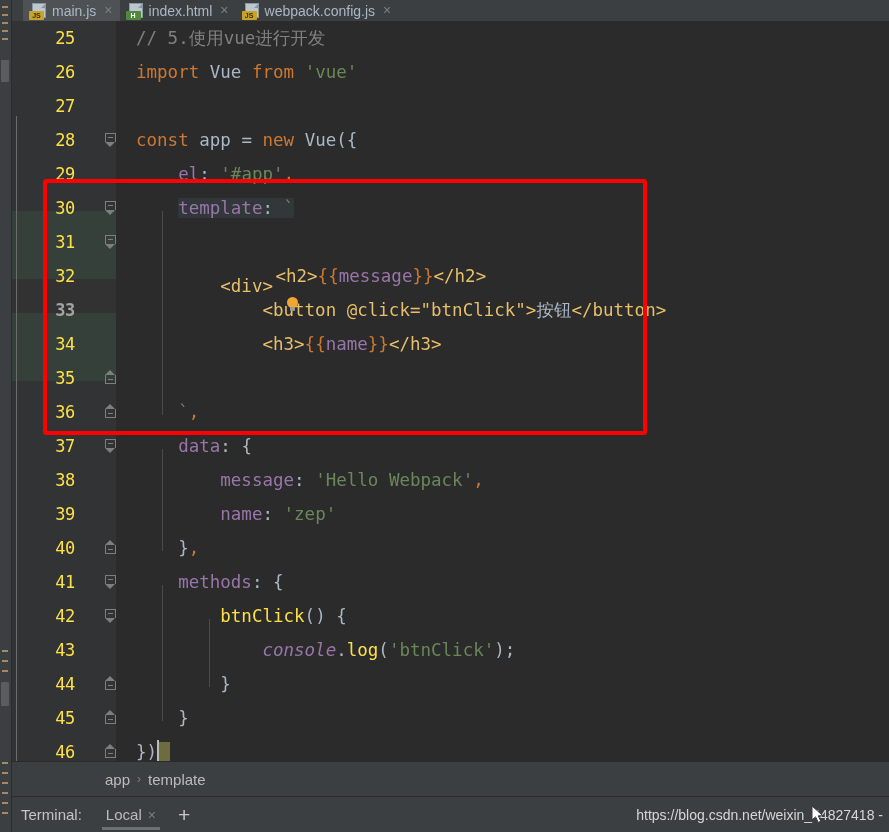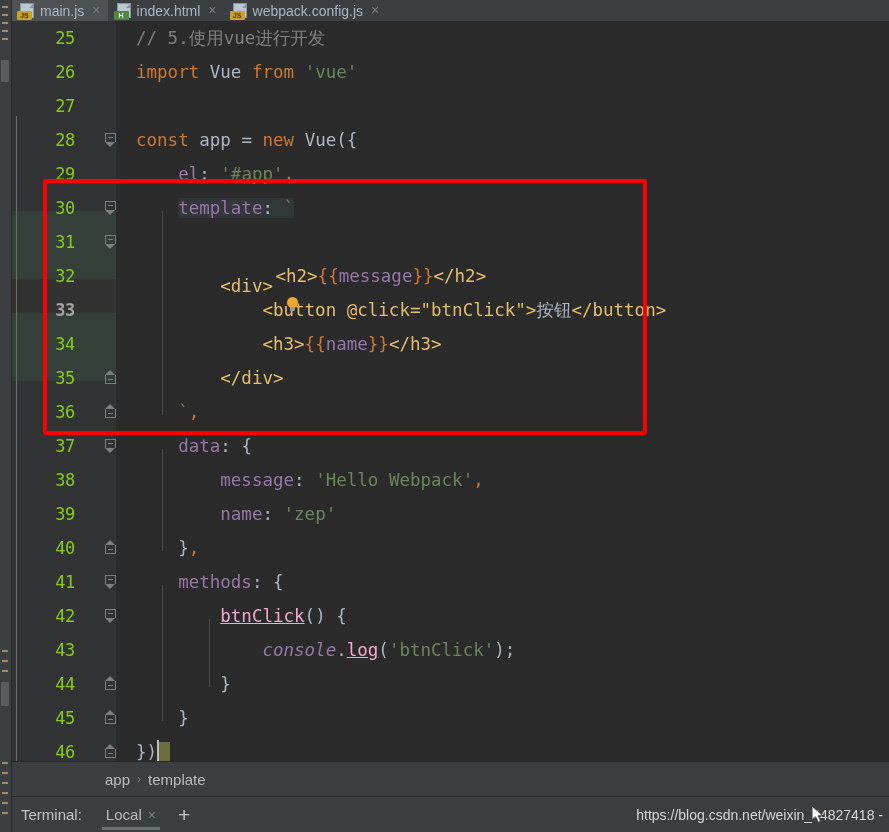--- a/index.html
+++ b/index.html
@@ -63,21 +63,21 @@
     align-items: center;
     height: 21px;
     padding: 0 7px 0 9px;
     gap: 6px;
     font-family: "Liberation Sans", sans-serif;
     font-size: 14px;
     color: #a9b7c6;
     white-space: nowrap;
     box-sizing: border-box;
   }
-  .tab.active { background: #4e5254; }
+  .tab.active { background: #4e5254; margin-left: 12px; }
   .tab-ficon {
     position: relative;
     width: 14px; height: 15px;
     background: #bcc7d0;
     border-radius: 1px;
     flex: none;
     box-shadow: inset 0 0 0 1px #8a97a3;
   }
   .tab-ficon::before {
     content: "";
@@ -152,21 +152,21 @@
   .row.added { background: #36403a; }
   .row.current { background: #323232; }
 
   .ln {
     position: absolute;
     width: 64px;
     text-align: right;
     font-family: "DejaVu Sans Mono", monospace;
     font-size: 17px;
     line-height: 34px;
-    color: #84cc16;
+    color: #fde047;
     letter-spacing: -0.3px;
   }
   .ln.cur { color: #a4a3a3; font-weight: bold; }
 
   .fold-marker {
     position: absolute;
     left: 0px;
     width: 11px; height: 34px;
   }
   .fold-marker i {
@@ -235,21 +235,21 @@
     width: 1px;
     background: #4b4b4b;
   }
 
   
   .t-kw    { color: #cc7832; }
   .t-str   { color: #6a8759; }
   .t-cmt   { color: #808080; }
   .t-prop  { color: #9876aa; }
   .t-ident { color: #a9b7c6; }
-  .t-fn    { color: #f9a8d4; text-decoration: underline; }
+  .t-fn    { color: #fde047; }
   .t-tag   { color: #e8bf6a; }
   .t-punct { color: #a9b7c6; }
   .t-interp{ color: #9876aa; }
   .t-cls   { color: #9876aa; font-style: italic; }
   .t-cn    { color: #a9b7c6; }
   .hl-sel  { background: #32373a; text-align: right; }
 
   .caret {
     display: inline-block;
     width: 2px;
@@ -493,21 +493,20 @@
       <div class="code" style="top:0px;   left:20px;"><span class="t-cmt">// 5.使用vue进行开发</span></div>
       <div class="code" style="top:34px;  left:20px;"><span class="t-kw">import</span> <span class="t-cn">Vue</span> <span class="t-kw">from</span> <span class="t-str">'vue'</span></div>
       <div class="code" style="top:68px;  left:20px;"></div>
       <div class="code" style="top:136px; left:20px;">    <span class="t-prop">el</span><span class="t-punct">:</span> <span class="t-str">'#app'</span><span class="t-kw">,</span></div>
       <div class="code" style="top:102px; left:20px;"><span class="t-kw">const</span> <span class="t-ident">app</span> <span class="t-punct">=</span> <span class="t-kw">new</span> <span class="t-cn">Vue</span><span class="t-punct">({</span></div>
       <div class="code" style="top:170px; left:20px;">    <span class="hl-sel"><span class="t-prop">template</span><span class="t-punct">:</span> <span class="t-str">`</span></span></div>
       <div class="code" style="top:204px; left:20px;margin-top:44px;">        <span class="t-tag">&lt;div&gt;</span></div>
       <div class="code" style="top:238px; left:33px;">            <span class="t-tag">&lt;h2&gt;</span><span class="t-kw">{{</span><span class="t-interp">message</span><span class="t-kw">}}</span><span class="t-tag">&lt;/h2&gt;</span></div>
       <div class="code" style="top:272px; left:20px;">            <span class="t-tag">&lt;button @click=</span><span class="t-tag">"btnClick"</span><span class="t-tag">&gt;</span><span class="t-ident">按钮</span><span class="t-tag">&lt;/button&gt;</span></div>
       <div class="code" style="top:306px; left:20px;">            <span class="t-tag">&lt;h3&gt;</span><span class="t-kw">{{</span><span class="t-interp">name</span><span class="t-kw">}}</span><span class="t-tag">&lt;/h3&gt;</span></div>
-      <div class="code" style="top:340px; left:20px;">        <span class="t-tag">&lt;/div&gt;</span></div>
       <div class="code" style="top:374px; left:20px;">    <span class="t-str">`</span><span class="t-kw">,</span></div>
       <div class="code" style="top:408px; left:20px;">    <span class="t-prop">data</span><span class="t-punct">: {</span></div>
       <div class="code" style="top:476px; left:20px;">        <span class="t-prop">name</span><span class="t-punct">:</span> <span class="t-str">'zep'</span></div>
       <div class="code" style="top:442px; left:20px;">        <span class="t-prop">message</span><span class="t-punct">:</span> <span class="t-str">'Hello Webpack'</span><span class="t-kw">,</span></div>
       <div class="code" style="top:510px; left:20px;">    <span class="t-punct">}</span><span class="t-kw">,</span></div>
       <div class="code" style="top:544px; left:20px;">    <span class="t-prop">methods</span><span class="t-punct">: {</span></div>
       <div class="code" style="top:578px; left:20px;">        <span class="t-fn">btnClick</span><span class="t-punct">() {</span></div>
       <div class="code" style="top:612px; left:20px;text-align:center;">            <span class="t-cls">console</span><span class="t-punct">.</span><span class="t-fn">log</span><span class="t-punct">(</span><span class="t-str">'btnClick'</span><span class="t-punct">);</span></div>
       <div class="code" style="top:646px; left:20px;">        <span class="t-punct">}</span></div>
       <div class="code" style="top:680px; left:20px;">    <span class="t-punct">}</span></div>

